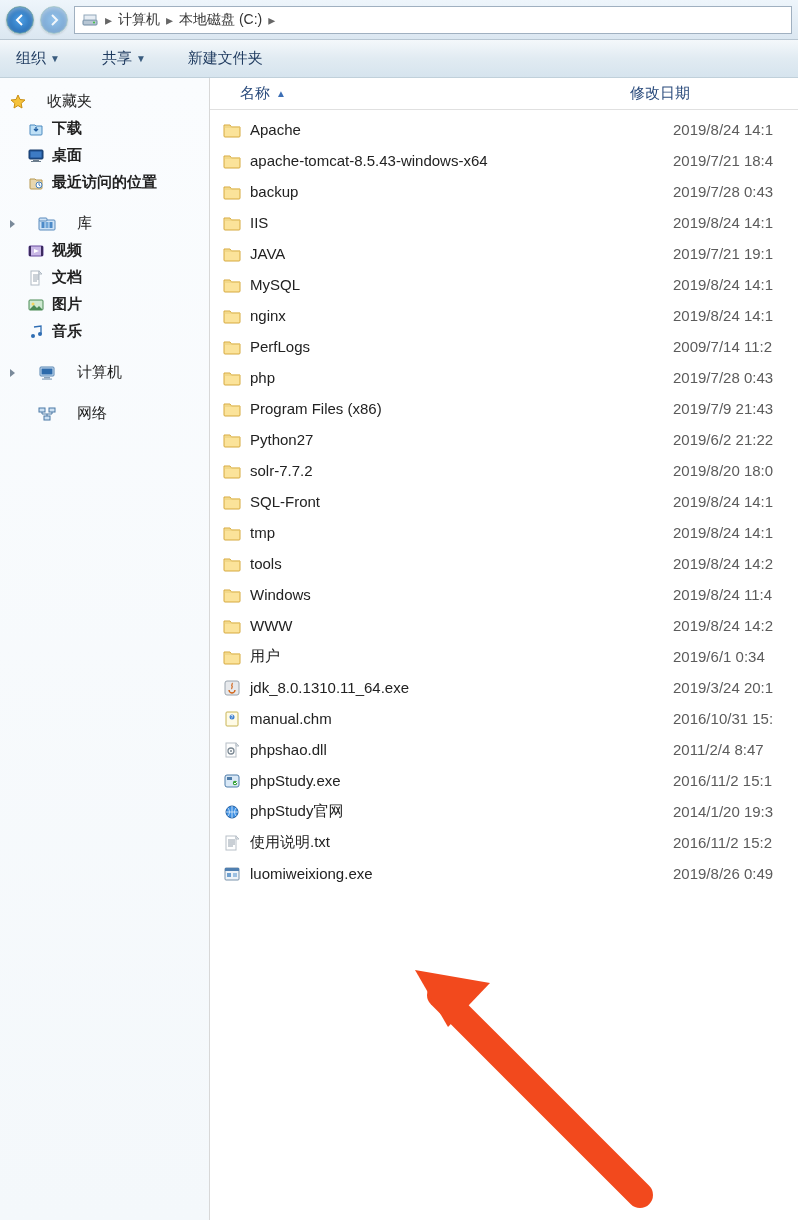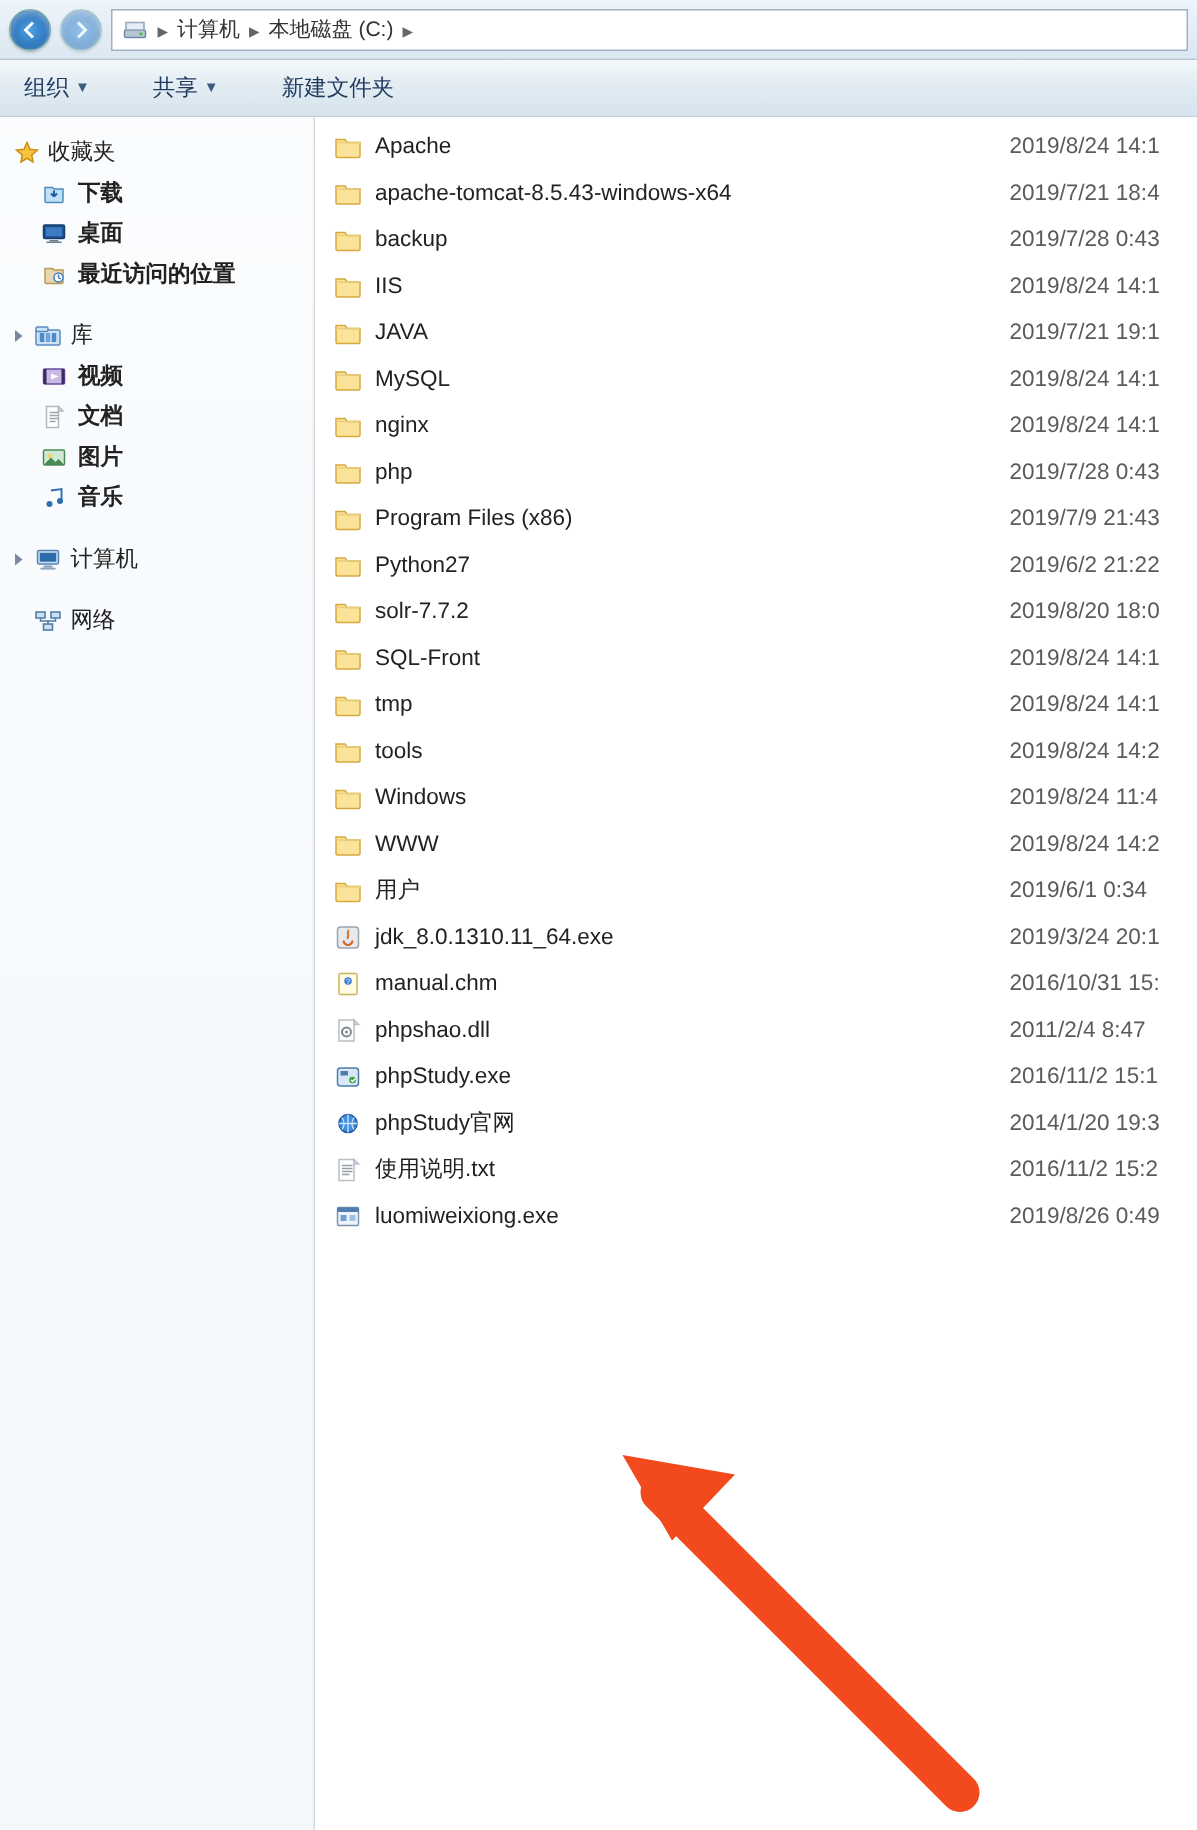--- a/index.html
+++ b/index.html
@@ -75,21 +75,21 @@
   .sidebar {
     width: 210px;
     border-right: 1px solid #d8d8d8;
     background: linear-gradient(#fafcfe, #f4f8fb);
     padding: 10px 0;
   }
   .side-group { margin-bottom: 14px; }
   .side-head {
     display: flex; align-items: center;
     padding: 4px 10px;
-    gap: 6px;
+    gap: 21px;
     font-size: 15px;
     color: #222;
   }
   .side-item {
     display: flex; align-items: center;
     padding: 4px 10px 4px 28px;
     gap: 8px;
     color: #222;
     font-weight: bold;
   }
@@ -314,20 +314,29 @@
               <rect x="6" y="10" width="6" height="4" fill="#cde1f3" stroke="#4a78a5"></rect>
               <path d="M4 6v2h10V6 M9 8v2" stroke="#4a78a5" fill="none"></path>
             </svg>
         </span>
         <span>网络</span>
       </div>
     </div>
   </div>
 
   <div class="filepane">
+    <div class="col-headers">
+      <div class="col-name">
+        <span>名称</span>
+        <span class="sort-arrow">▲</span>
+      </div>
+      <div class="col-date">
+        <span>修改日期</span>
+      </div>
+    </div>
     <div class="rows" id="file-rows">
         <div class="row">
           <span class="ficon">
             <svg width="18" height="16" viewBox="0 0 18 16">
               <path d="M1 3h6l1.5 2H17v9a1 1 0 0 1-1 1H2a1 1 0 0 1-1-1z" fill="#fbe39a" stroke="#d6a93e"></path>
               <path d="M1 5h16" stroke="#e9cd7b"></path>
             </svg>
           </span>
           <span class="fname">Apache</span>
           <span class="fdate">2019/8/24 14:1</span>
@@ -384,20 +393,30 @@
         </div>
         <div class="row">
           <span class="ficon">
             <svg width="18" height="16" viewBox="0 0 18 16">
               <path d="M1 3h6l1.5 2H17v9a1 1 0 0 1-1 1H2a1 1 0 0 1-1-1z" fill="#fbe39a" stroke="#d6a93e"></path>
               <path d="M1 5h16" stroke="#e9cd7b"></path>
             </svg>
           </span>
           <span class="fname">nginx</span>
           <span class="fdate">2019/8/24 14:1</span>
+        </div>
+        <div class="row">
+          <span class="ficon">
+            <svg width="18" height="16" viewBox="0 0 18 16">
+              <path d="M1 3h6l1.5 2H17v9a1 1 0 0 1-1 1H2a1 1 0 0 1-1-1z" fill="#fbe39a" stroke="#d6a93e"></path>
+              <path d="M1 5h16" stroke="#e9cd7b"></path>
+            </svg>
+          </span>
+          <span class="fname">PerfLogs</span>
+          <span class="fdate">2009/7/14 11:2</span>
         </div>
         <div class="row">
           <span class="ficon">
             <svg width="18" height="16" viewBox="0 0 18 16">
               <path d="M1 3h6l1.5 2H17v9a1 1 0 0 1-1 1H2a1 1 0 0 1-1-1z" fill="#fbe39a" stroke="#d6a93e"></path>
               <path d="M1 5h16" stroke="#e9cd7b"></path>
             </svg>
           </span>
           <span class="fname">php</span>
           <span class="fdate">2019/7/28 0:43</span>

